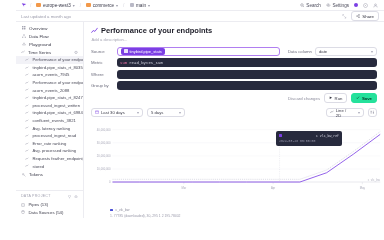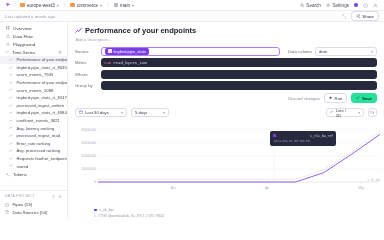--- a/index.html
+++ b/index.html
@@ -3,21 +3,21 @@
 <meta charset="utf-8">
 <style>
   * { box-sizing: border-box; margin: 0; padding: 0; }
   html, body {
     width: 384px; height: 218px;
     font-family: "Liberation Sans", sans-serif;
     background: #ffffff;
     color: #2b2b3a;
     overflow: hidden;
   }
-  .app { width: 384px; height: 218px; display: flex; flex-direction: column; }
+  .app { width: 384px; height: 218px; display: flex; flex-direction: column; padding-left: 16px; }
 
   
   .topbar {
     height: 11px; min-height: 11px;
     display: flex; align-items: center;
     border-bottom: 1px solid #ececf1;
     background: #fff;
     padding: 0 4px;
     gap: 3px;
   }

